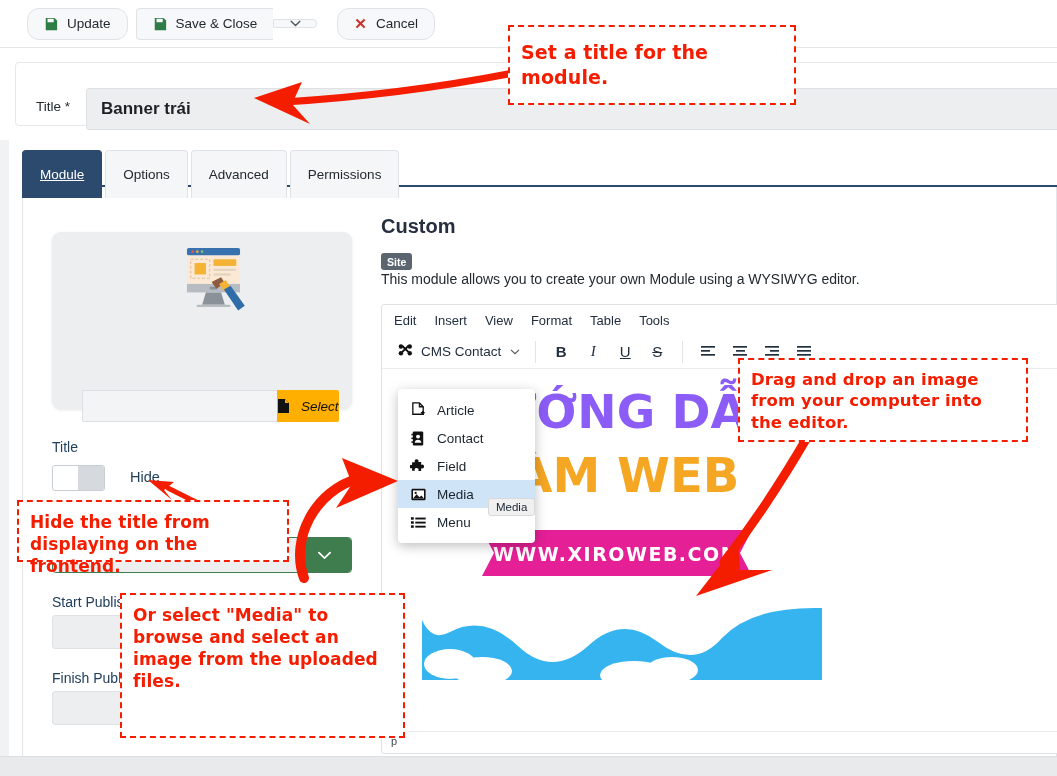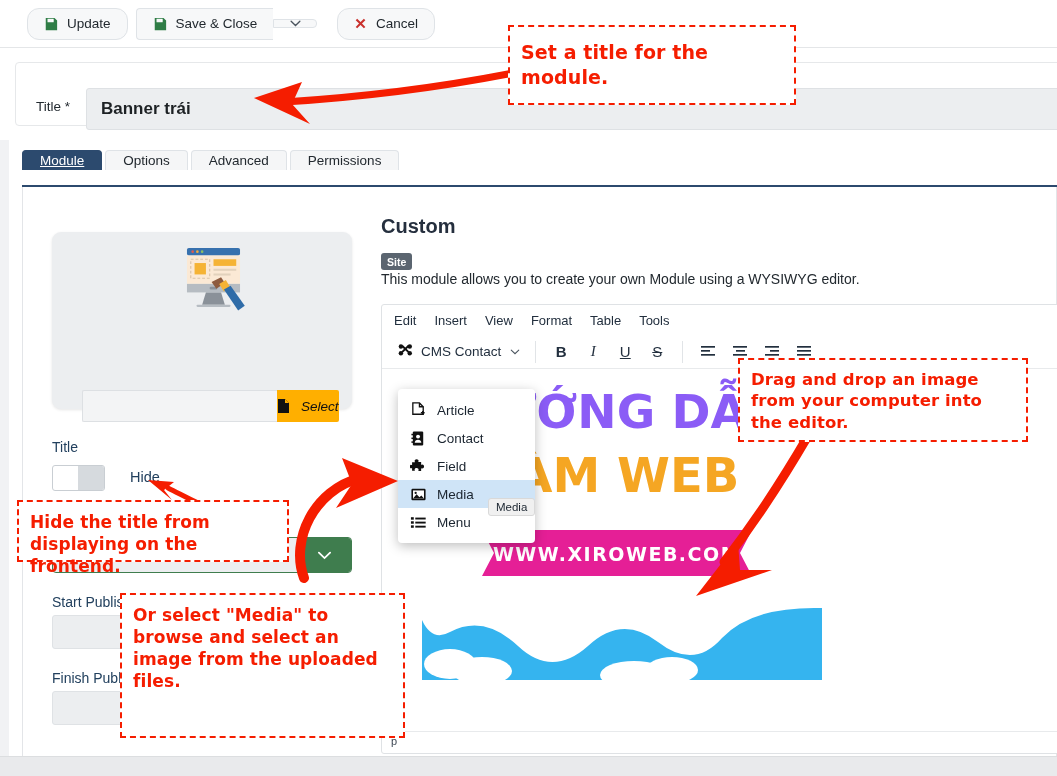--- a/index.html
+++ b/index.html
@@ -52,21 +52,21 @@
     background:#eceef0; border:1px solid #dee1e4; border-radius:3px;
     font-family:"Liberation Sans", sans-serif;
     font-size:17px; font-weight:700; color:#1d2124; padding:0 14px;
   }
 
   
   #tabs {
     position:absolute; left:22px; top:150px; display:flex; gap:3px; z-index:3;
   }
   .tab {
-    height:20px; padding:0 17px; display:flex; align-items:center;
+    height:48px; padding:0 17px; display:flex; align-items:center;
     font-size:13.5px; border:1px solid #dfe3e7; border-bottom:none;
     border-radius:4px 4px 0 0; background:#f5f6f7; color:#22292f; cursor:pointer;
   }
   .tab.active { background:#2c4a6e; color:#ffffff; border-color:#2c4a6e; }
   .tab.active span { text-decoration:underline; }
   #tabline {
     position:absolute; left:22px; top:185px; width:1035px; height:2px;
     background:#2c4a6e; z-index:2;
   }
 

